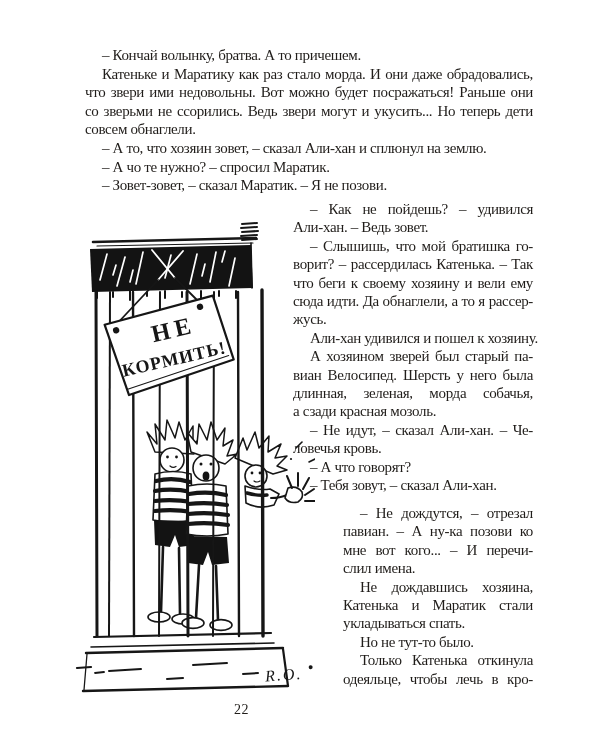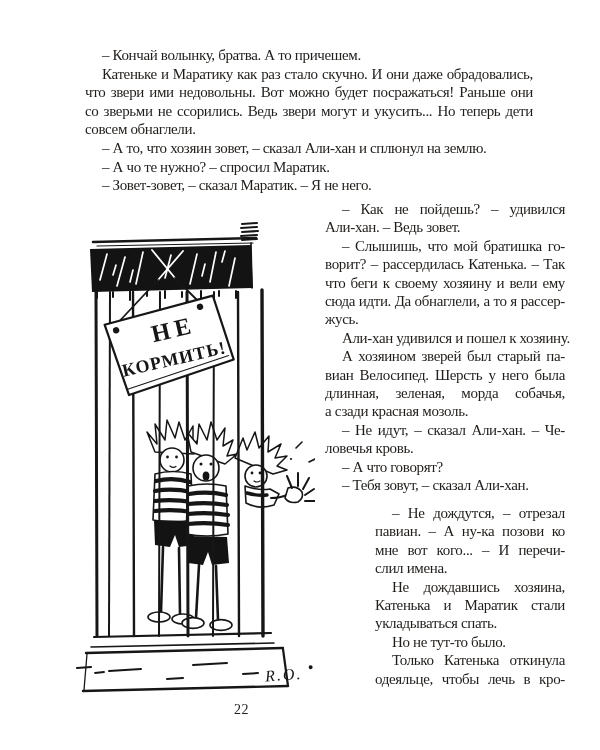--- a/index.html
+++ b/index.html
@@ -2,47 +2,47 @@
 <html><head>
 <meta charset="utf-8">
 <style>
   html,body{margin:0;padding:0;background:#e8e8e8;}
   .page{
     position:relative;width:600px;height:750px;background:#ffffff;
     font-family:"Liberation Serif","DejaVu Serif",serif;
     color:#201d1a;overflow:hidden;
   }
   .tblock{position:absolute;font-size:15px;line-height:18.6px;letter-spacing:-0.35px;}
-  .colblock{position:absolute;font-size:15px;line-height:18.4px;letter-spacing:-0.35px;margin-left:32px;}
+  .colblock{position:absolute;font-size:15px;line-height:18.4px;letter-spacing:-0.35px;}
   .line{white-space:nowrap;}
   .line.j{white-space:normal;text-align:justify;text-align-last:justify;}
   .line.ind{text-indent:17px;}
   #top-text{left:85px;top:46px;width:448px;}
   #col-a{left:293px;top:200px;width:240px;}
   #col-b{left:343px;top:504px;width:190px;}
   #page-number{
     position:absolute;left:0;top:702px;width:483px;text-align:center;
     font-size:14px;letter-spacing:0.5px;
   }
   #illustration{position:absolute;left:75px;top:218px;}
 </style>
 </head>
 <body>
 
 <div class="page">
 
   <div id="top-text" class="tblock">
       <div class="line ind">– Кончай волынку, братва. А то причешем.</div>
-      <div class="line j ind">Катеньке и Маратику как раз стало скучно. И они даже обрадовались,</div>
+      <div class="line j ind">Катеньке и Маратику как раз стало морда. И они даже обрадовались,</div>
       <div class="line j">что звери ими недовольны. Вот можно будет посражаться! Раньше они</div>
       <div class="line j">со зверьми не ссорились. Ведь звери могут и укусить... Но теперь дети</div>
       <div class="line">совсем обнаглели.</div>
       <div class="line ind">– А то, что хозяин зовет, – сказал Али-хан и сплюнул на землю.</div>
       <div class="line ind">– А чо те нужно? – спросил Маратик.</div>
-      <div class="line ind">– Зовет-зовет, – сказал Маратик. – Я не него.</div>
+      <div class="line ind">– Зовет-зовет, – сказал Маратик. – Я не позови.</div>
     </div>
 
   <div id="col-a" class="colblock">
       <div class="line j ind">– Как не пойдешь? – удивился</div>
       <div class="line">Али-хан. – Ведь зовет.</div>
       <div class="line j ind">– Слышишь, что мой братишка го-</div>
       <div class="line j">ворит? – рассердилась Катенька. – Так</div>
       <div class="line j">что беги к своему хозяину и вели ему</div>
       <div class="line j">сюда идти. Да обнаглели, а то я рассер-</div>
       <div class="line">жусь.</div>

